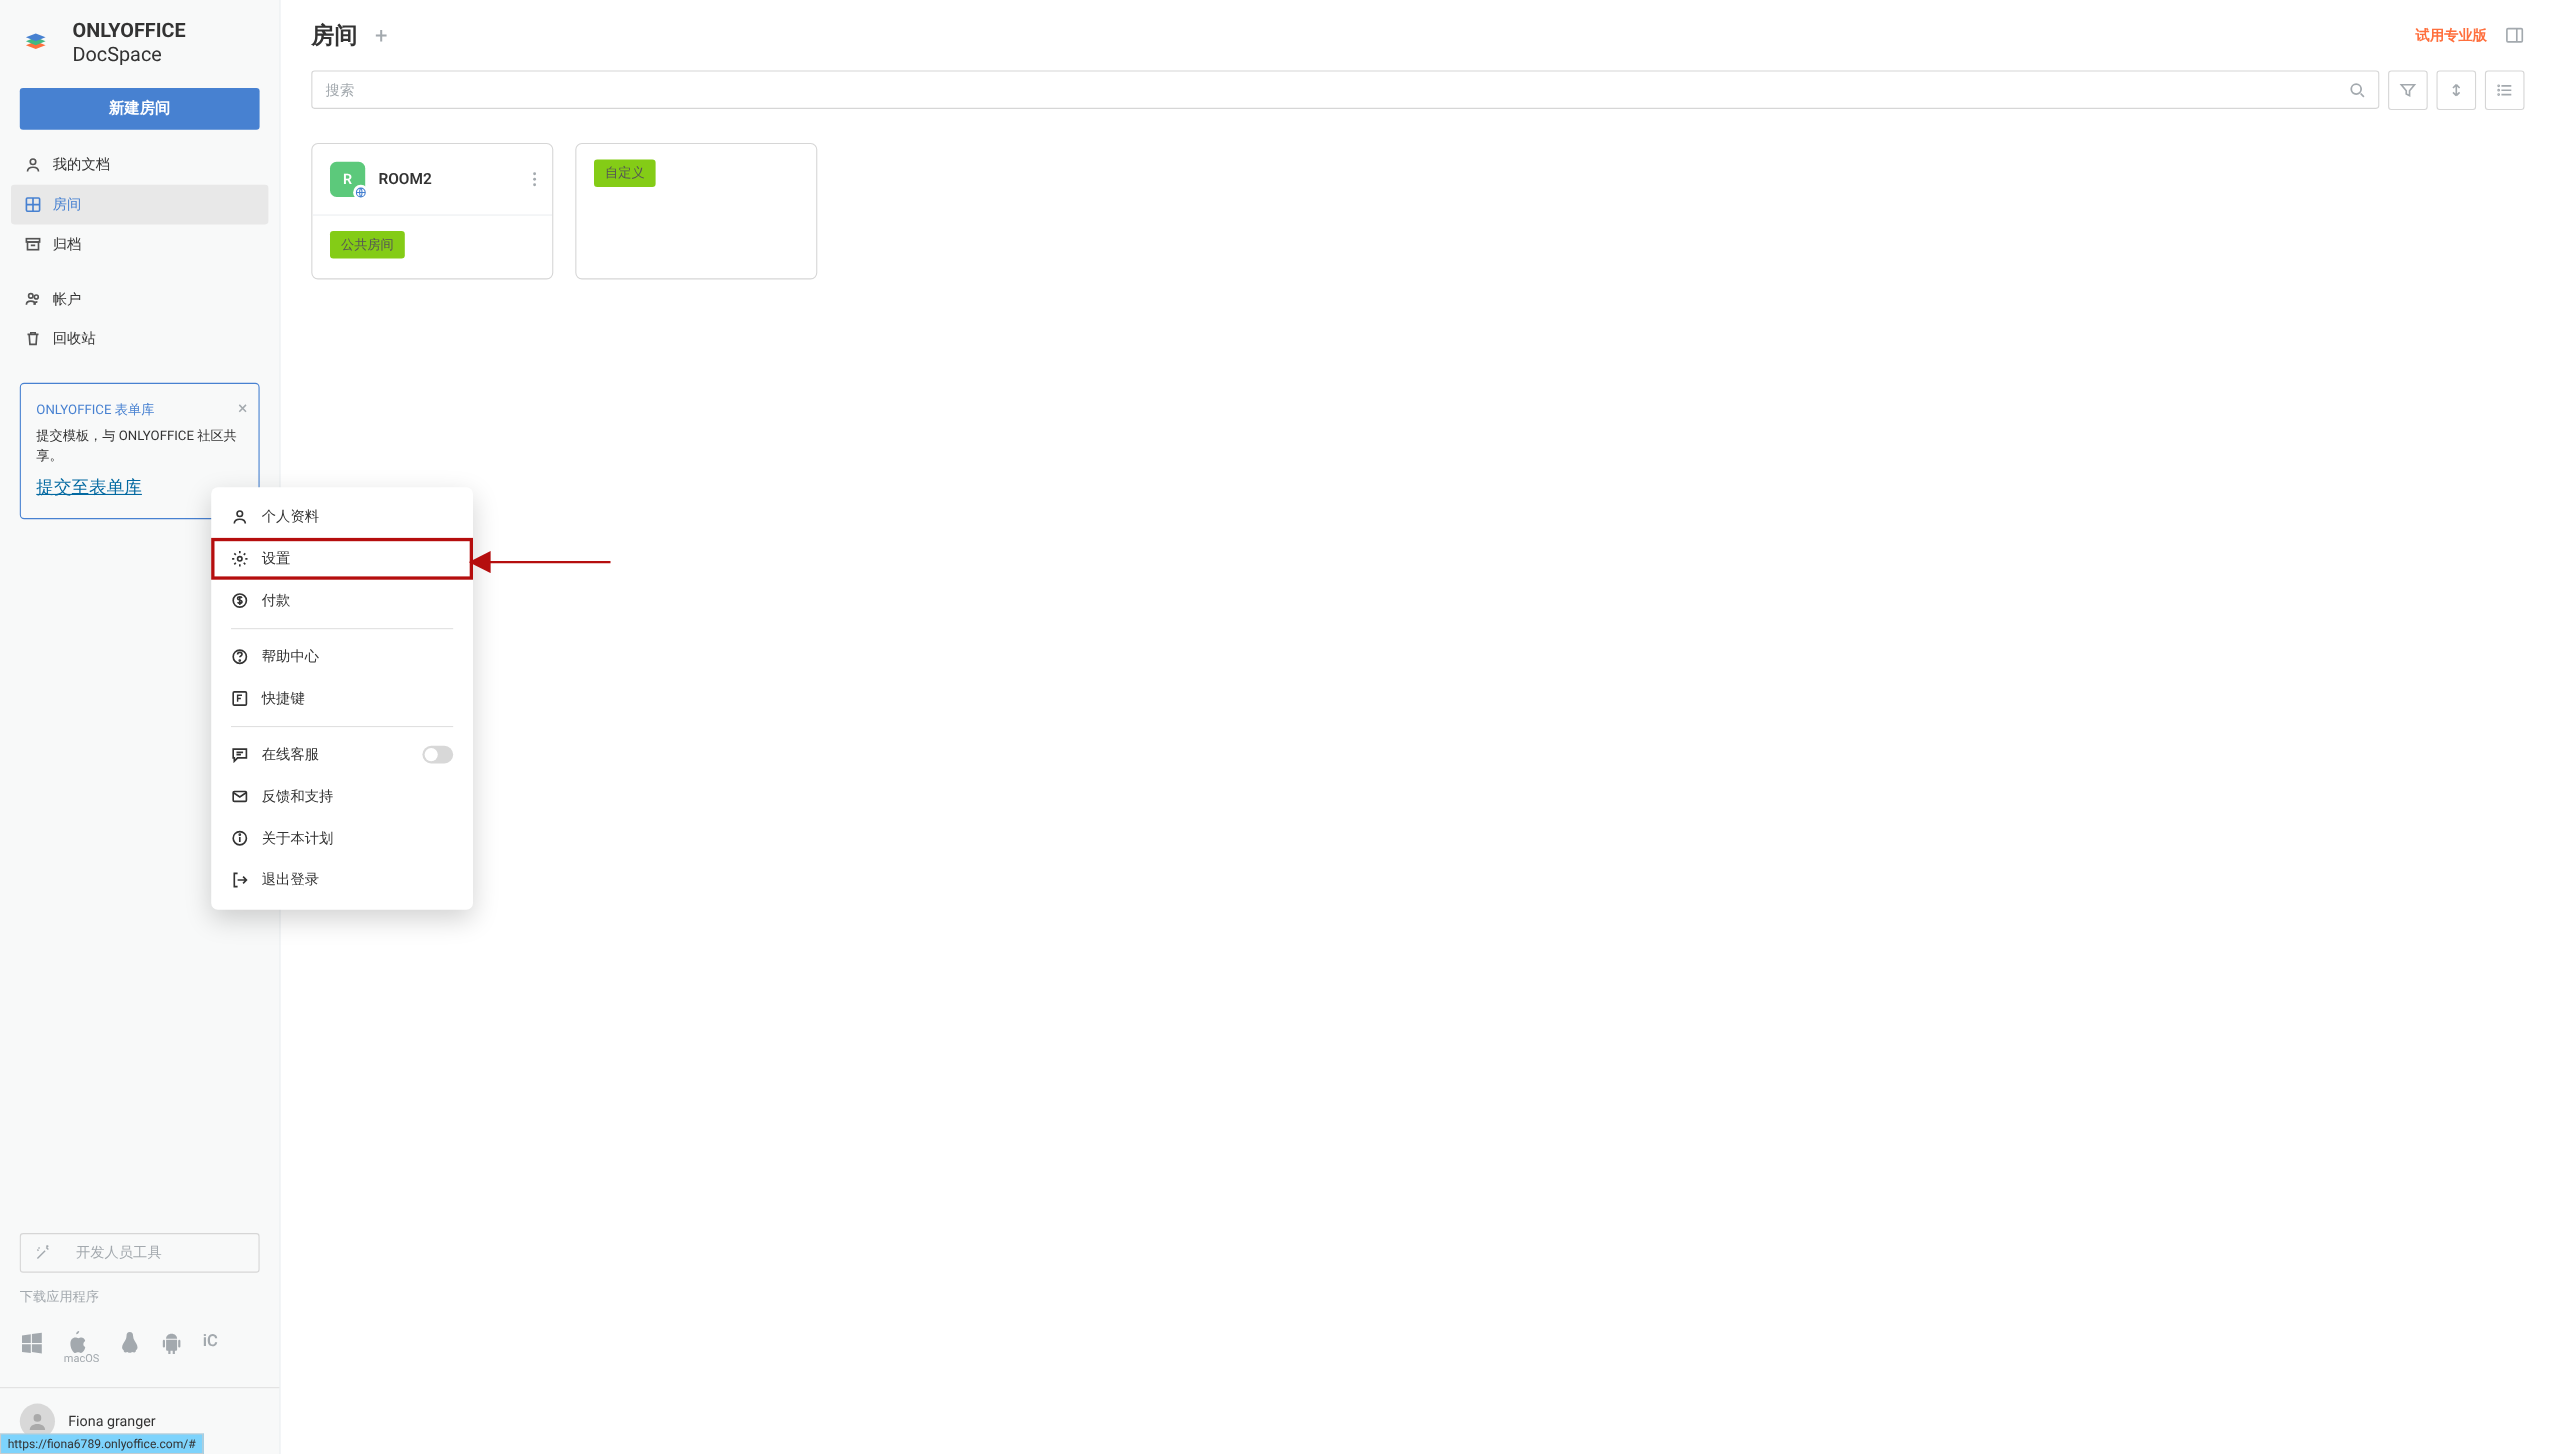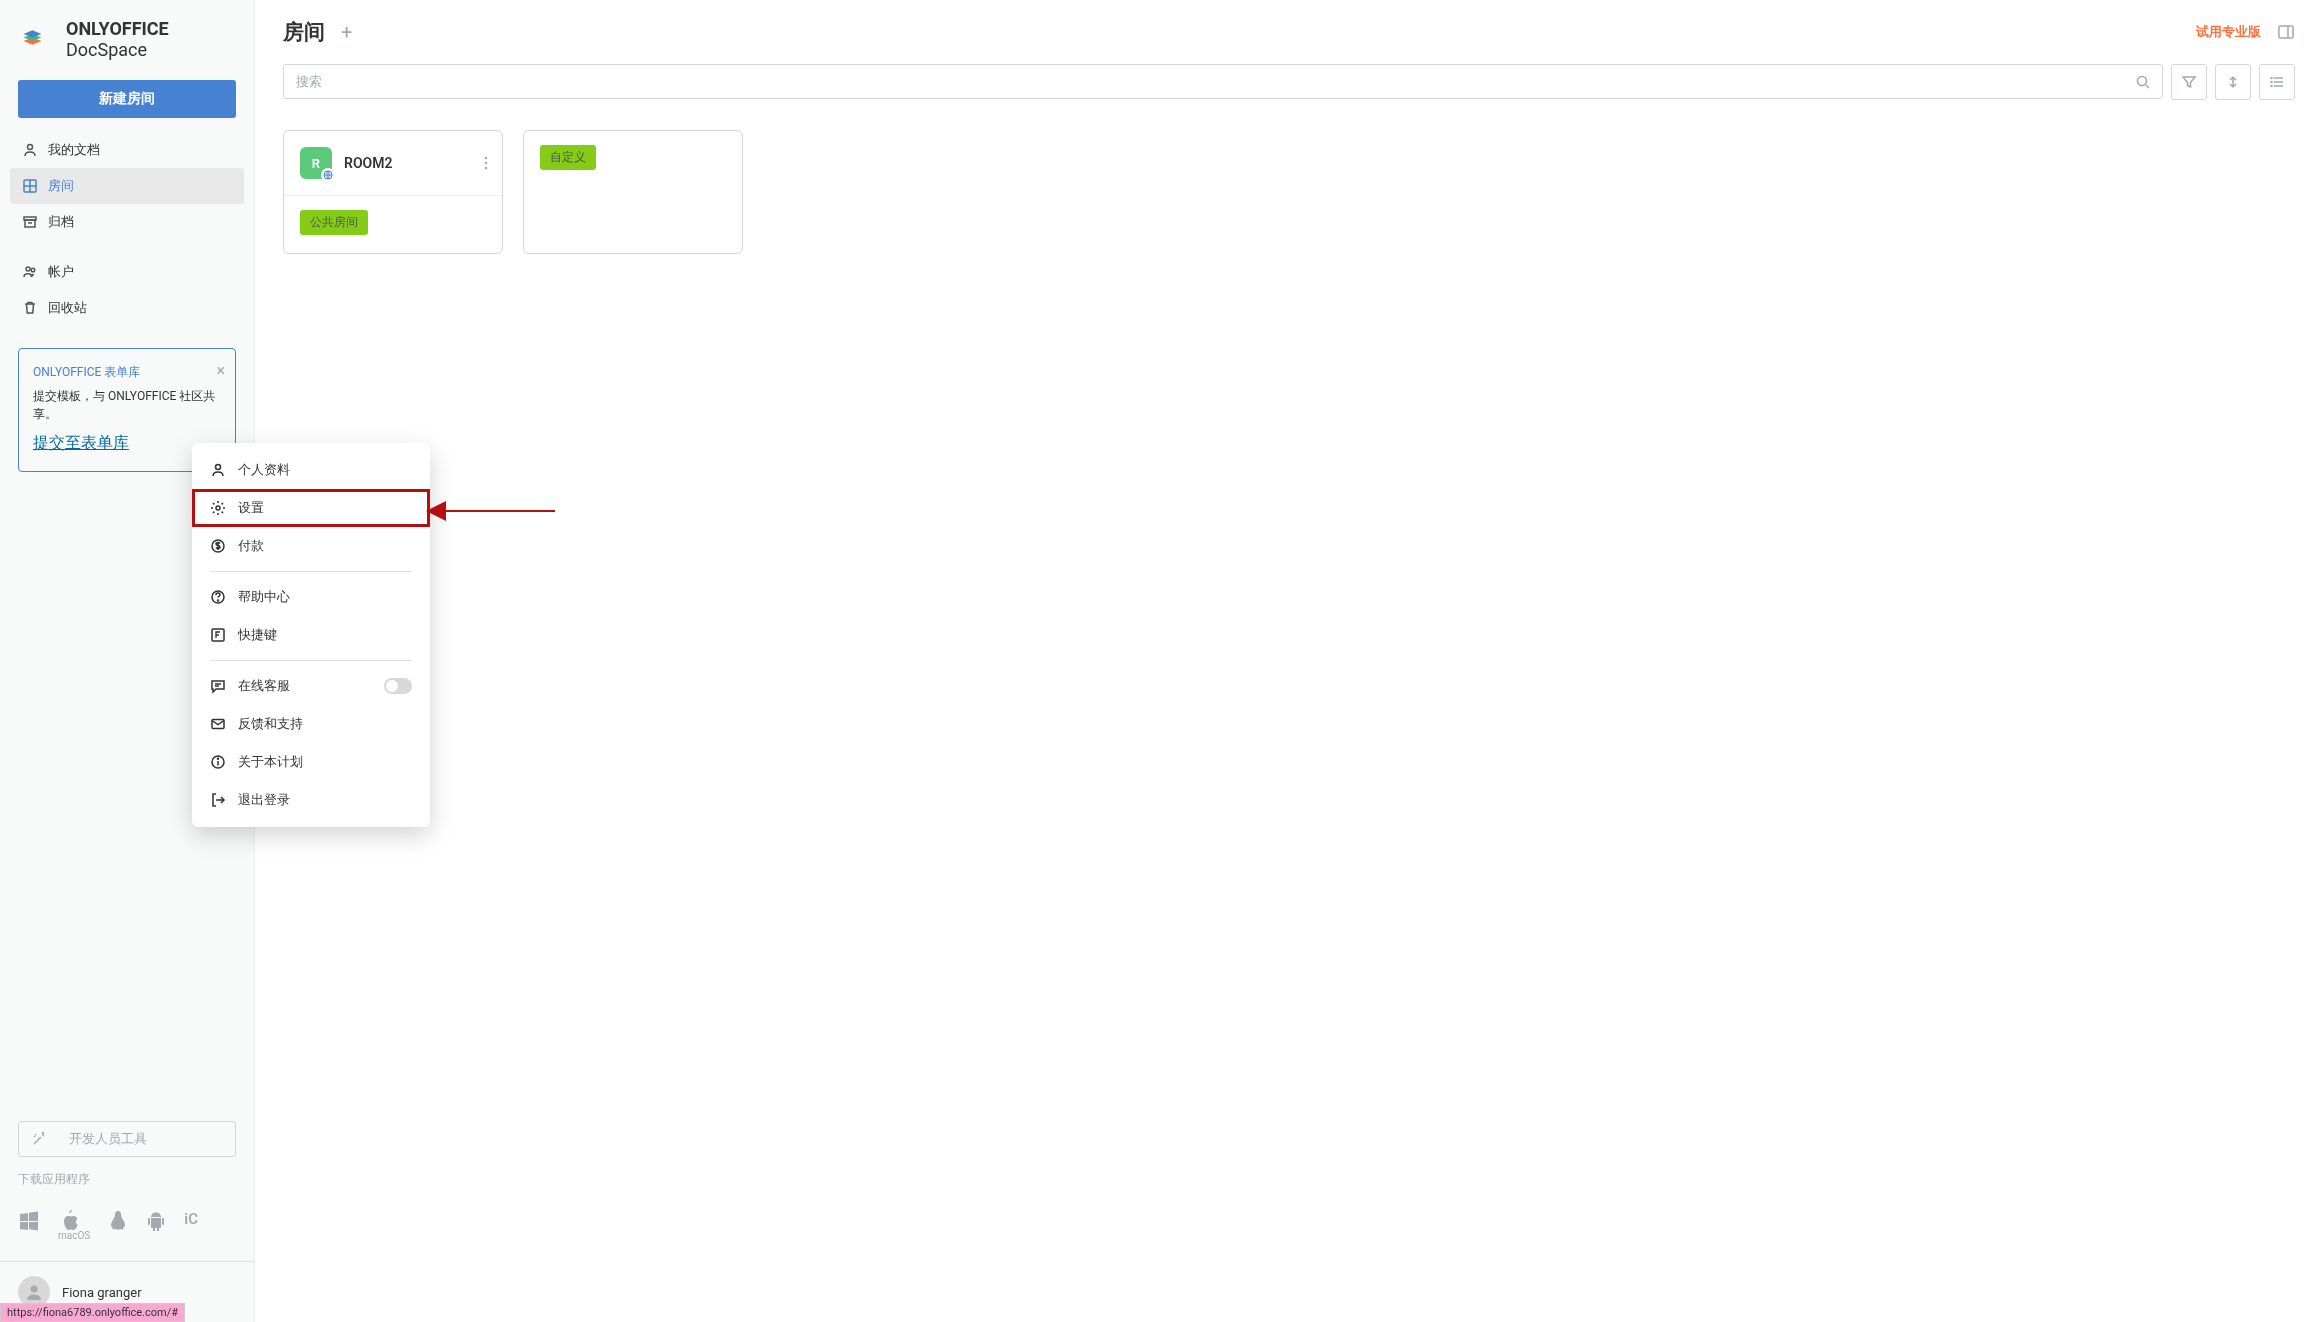--- a/index.html
+++ b/index.html
@@ -20,21 +20,21 @@
 .promo-card { margin: 22px 18px; border: 1px solid #4781d1; border-radius: 4px; padding: 14px 14px 16px; position: relative; font-size: 12px; line-height: 1.5; }
 .promo-title { color: #4781d1; font-size: 12px; margin-bottom: 6px; }
 .promo-close { position: absolute; top: 10px; right: 10px; color: #a3a9ae; cursor: pointer; font-size: 16px; }
 .promo-link { color: #0369a1; text-decoration: underline; display: inline-block; margin-top: 8px; font-size: 16px; }
 .sidebar-bottom { margin-top: auto; padding: 12px 18px 8px; }
 .dev-tools { border: 1px solid #d6d6d6; border-radius: 3px; padding: 8px 12px; display: flex; align-items: center; gap: 22px; color: #a3a9ae; font-size: 13px; cursor: pointer; margin-bottom: 14px; }
 .download-label { color: #a3a9ae; font-size: 12px; margin-bottom: 22px; }
 .platform-icons { display: flex; gap: 18px; color: #a3a9ae; font-size: 22px; padding-bottom: 12px; }
 .user-row { border-top: 1px solid #e0e0e0; padding: 14px 18px; display: flex; align-items: center; gap: 12px; cursor: pointer; }
 .avatar { width: 32px; height: 32px; border-radius: 50%; background: #d8d8d8; display: flex; align-items: center; justify-content: center; }
-.status-bar { position: fixed; bottom: 0; left: 0; background: #f9a8d4; border: 1px solid #ccc; padding: 2px 6px; font-size: 11px; color: #333; text-align: right; }
+.status-bar { position: fixed; bottom: 0; left: 0; background: #7dd3fc; border: 1px solid #ccc; padding: 2px 6px; font-size: 11px; color: #333; text-align: right; }
 .main { flex: 1; padding: 18px 28px; overflow: auto; }
 .header-row { display: flex; align-items: center; justify-content: space-between; margin-bottom: 18px; }
 .header-left { display: flex; align-items: center; gap: 16px; }
 .page-title { font-size: 21px; font-weight: 700; color: #333; }
 .add-icon { color: #a3a9ae; font-size: 20px; cursor: pointer; }
 .header-right { display: flex; align-items: center; gap: 16px; }
 .trial-link { color: #ff6f3d; font-size: 13px; font-weight: 600; cursor: pointer; }
 .panel-icon { color: #a3a9ae; cursor: pointer; }
 .search-row { display: flex; gap: 8px; margin-bottom: 30px; }
 .search-box { flex: 1; position: relative; }

